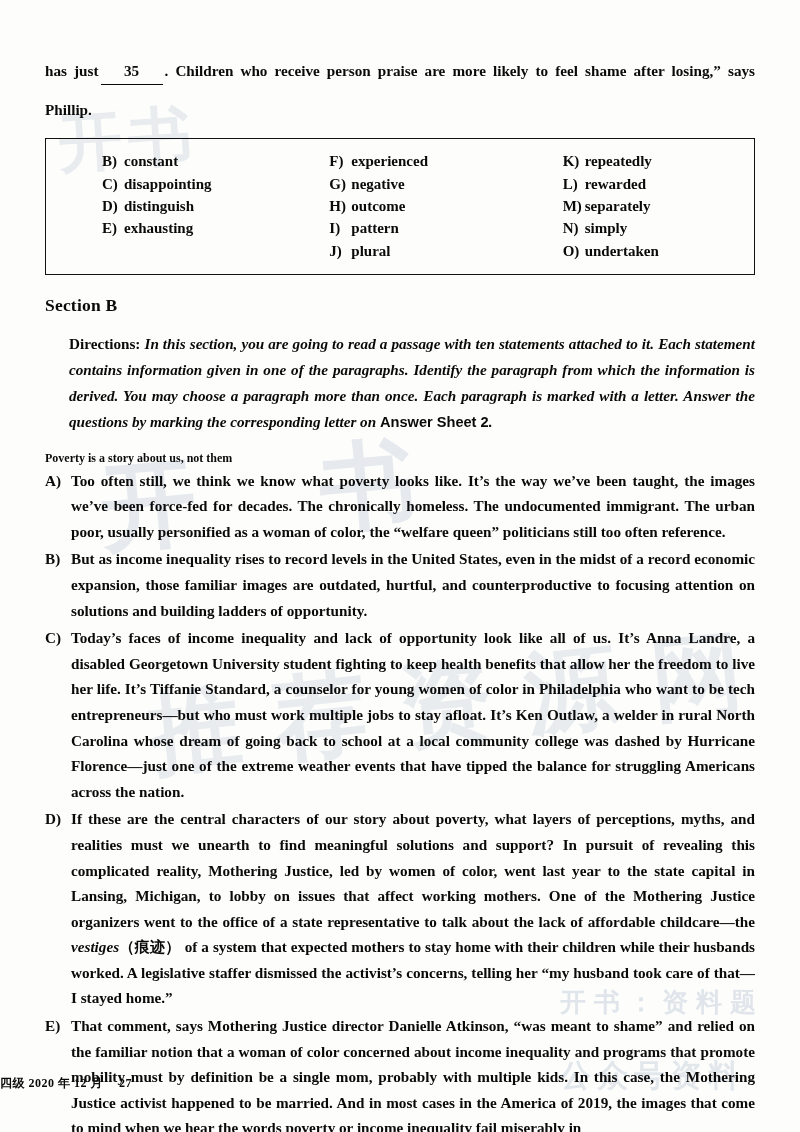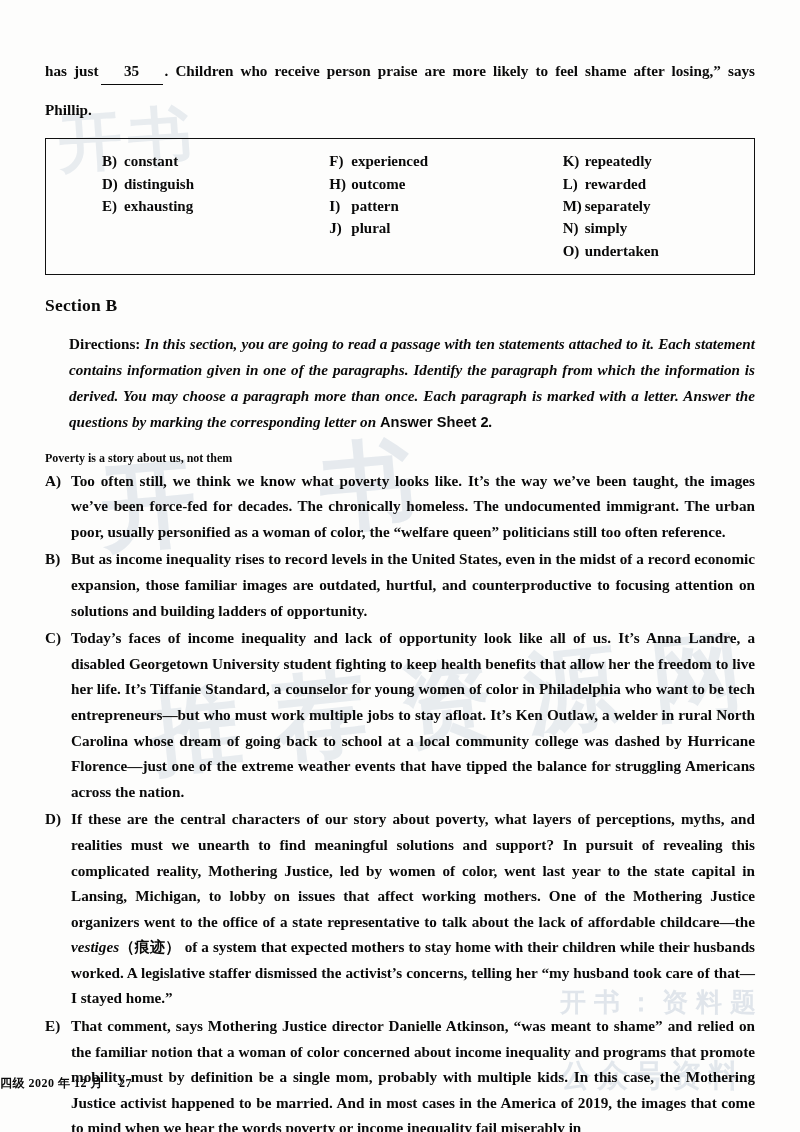--- a/index.html
+++ b/index.html
@@ -174,25 +174,27 @@
   <div class="watermark wm-d">开书：资料题</div>
   <div class="watermark wm-e">公众号资料</div>
 
   <div class="sheet">
 
     <p class="para top-text"><span class="blank-wrap"><span>has just</span><span class="blank">35</span></span><span>. Children who receive person praise are more likely to feel shame after losing,” says Phillip.</span></p>
 
     <div class="options-box">
       <div class="opt-col">
         <div class="opt-row"><span class="opt-letter">B)</span><span>constant</span></div>
+        <div class="opt-row"><span class="opt-letter">C)</span><span>disappointing</span></div>
         <div class="opt-row"><span class="opt-letter">D)</span><span>distinguish</span></div>
         <div class="opt-row"><span class="opt-letter">E)</span><span>exhausting</span></div>
       </div>
       <div class="opt-col">
         <div class="opt-row"><span class="opt-letter">F)</span><span>experienced</span></div>
+        <div class="opt-row"><span class="opt-letter">G)</span><span>negative</span></div>
         <div class="opt-row"><span class="opt-letter">H)</span><span>outcome</span></div>
         <div class="opt-row"><span class="opt-letter">I)</span><span>pattern</span></div>
         <div class="opt-row"><span class="opt-letter">J)</span><span>plural</span></div>
       </div>
       <div class="opt-col">
         <div class="opt-row"><span class="opt-letter">K)</span><span>repeatedly</span></div>
         <div class="opt-row"><span class="opt-letter">L)</span><span>rewarded</span></div>
         <div class="opt-row"><span class="opt-letter">M)</span><span>separately</span></div>
         <div class="opt-row"><span class="opt-letter">N)</span><span>simply</span></div>
         <div class="opt-row"><span class="opt-letter">O)</span><span>undertaken</span></div>

